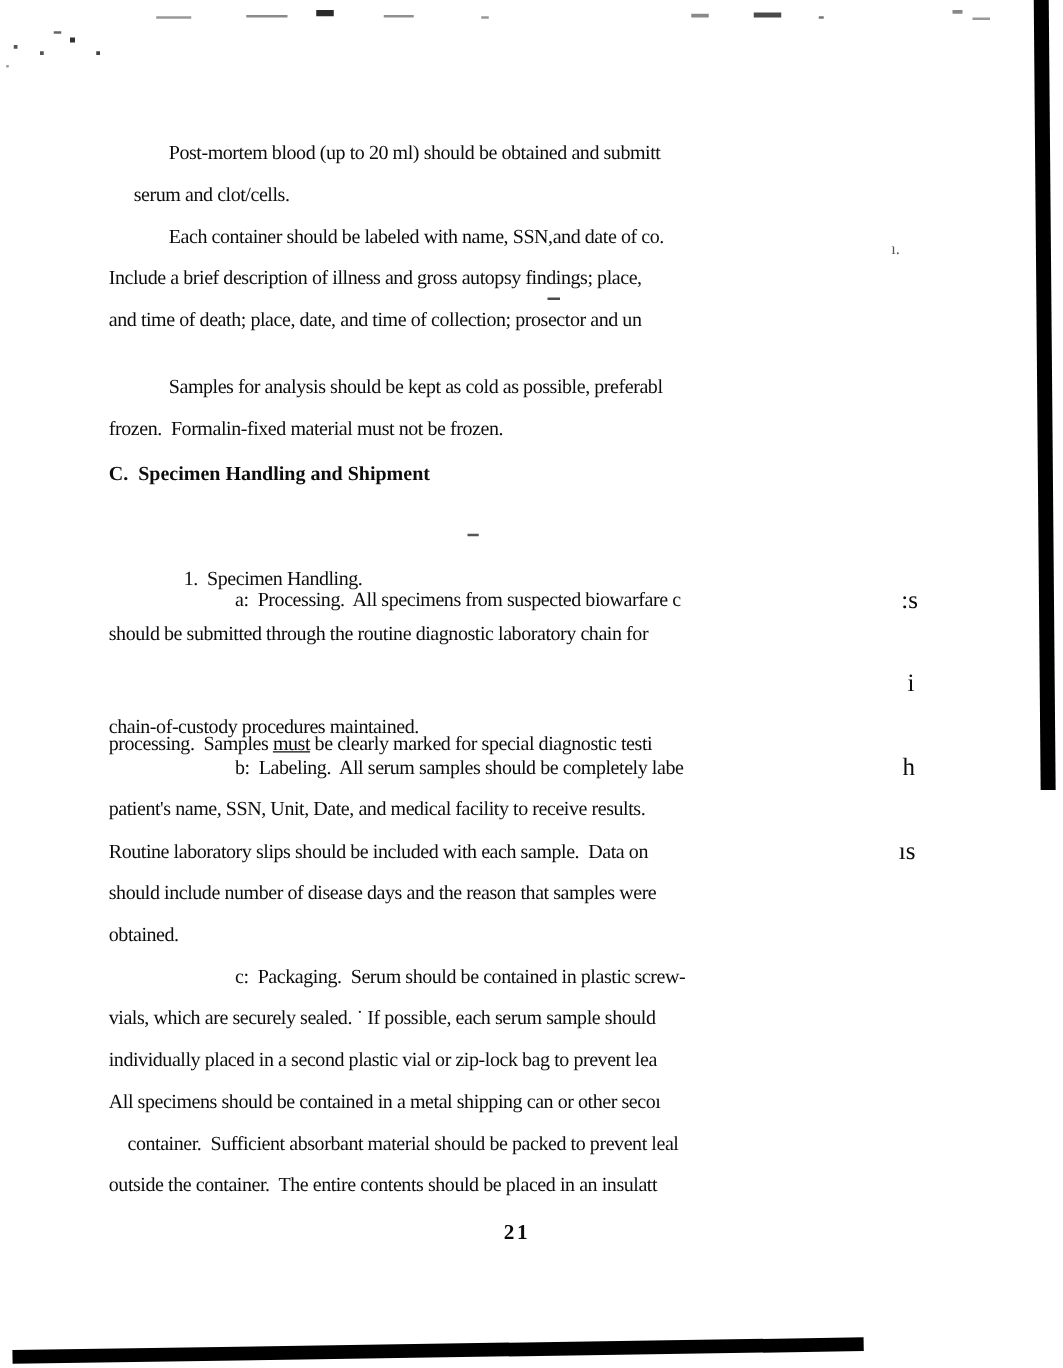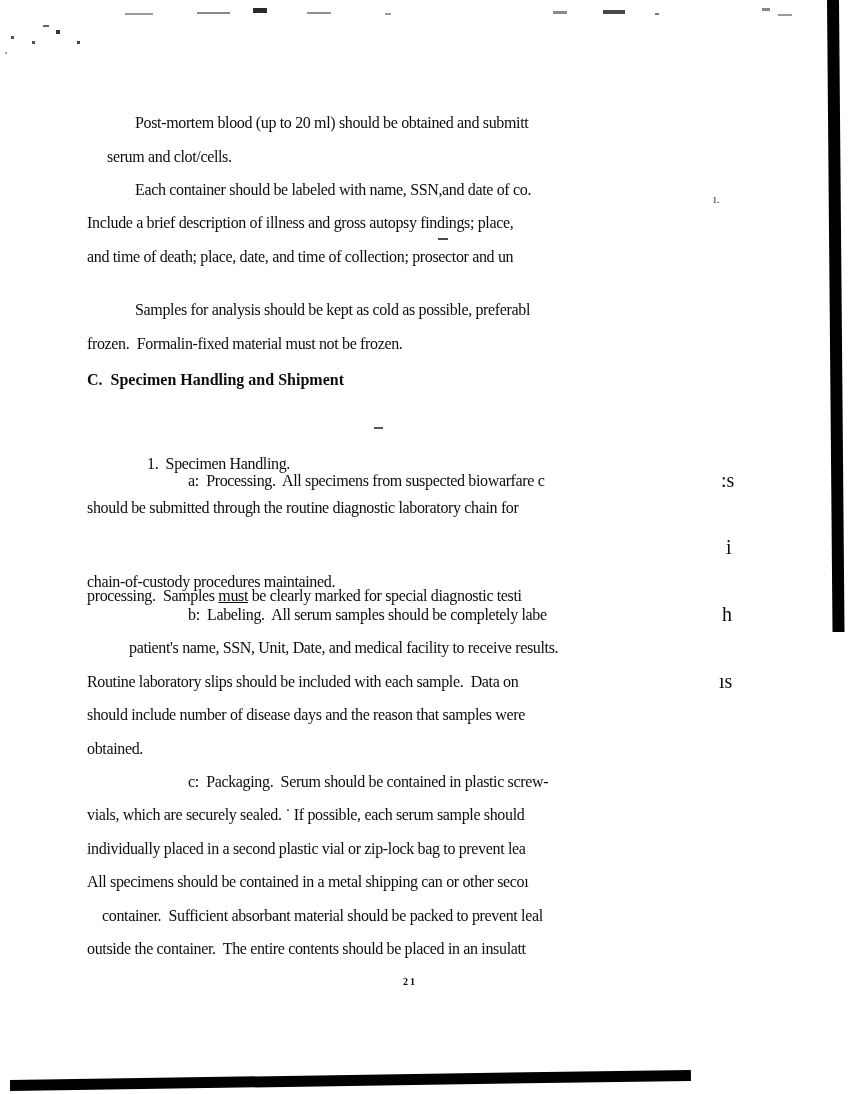--- a/index.html
+++ b/index.html
@@ -37,21 +37,21 @@
     font-size: 20px;
     line-height: 33px;
     color: #0d0d0d;
   }
   .edge-fragment.faint {
     font-size: 13px;
     color: #555;
   }
   .page-number {
     position: absolute;
-    font-size: 10px;
+    font-size: 17px;
     font-weight: bold;
     letter-spacing: 2px;
     color: #0d0d0d;
   }
   .noise {
     position: absolute;
   }
   .bar {
     position: absolute;
     background: #000;
@@ -69,21 +69,21 @@
       <div class="line" style="left: 87px; top: 240px;">and time of death; place, date, and time of collection; prosector and un</div>
       <div class="line" style="left: 135px; top: 273px; margin-top: 20px;">Samples for analysis should be kept as cold as possible, preferabl</div>
       <div class="line" style="left: 87px; top: 307px; margin-top: 20px;">frozen.  Formalin-fixed material must not be frozen.</div>
       <div class="line bold" style="left: 87px; top: 363px;">C.  Specimen Handling and Shipment</div>
       <div class="line" style="left: 147px; top: 431px; margin-top: 16px;">1.  Specimen Handling.</div>
       <div class="line" style="left: 188px; top: 464px;">a:  Processing.  All specimens from suspected biowarfare c</div>
       <div class="line" style="left: 87px; top: 491px; text-align: center;">should be submitted through the routine diagnostic laboratory chain for</div>
       <div class="line" style="left: 87px; top: 531px; margin-top: 48px;"><span>processing.  Samples </span><span class="underline">must</span><span> be clearly marked for special diagnostic testi</span></div>
       <div class="line" style="left: 87px; top: 565px;">chain-of-custody procedures maintained.</div>
       <div class="line" style="left: 188px; top: 598px;">b:  Labeling.  All serum samples should be completely labe</div>
-      <div class="line" style="left: 87px; top: 631px; margin-left: 42px;">patient's name, SSN, Unit, Date, and medical facility to receive results.</div>
+      <div class="line" style="left: 87px; top: 631px;">patient's name, SSN, Unit, Date, and medical facility to receive results.</div>
       <div class="line" style="left: 87px; top: 665px;">Routine laboratory slips should be included with each sample.  Data on</div>
       <div class="line" style="left: 87px; top: 698px;">should include number of disease days and the reason that samples were</div>
       <div class="line" style="left: 87px; top: 732px;">obtained.</div>
       <div class="line" style="left: 188px; top: 765px;">c:  Packaging.  Serum should be contained in plastic screw-</div>
       <div class="line" style="left: 87px; top: 798px;">vials, which are securely sealed. ˙ If possible, each serum sample should</div>
       <div class="line" style="left: 87px; top: 832px;">individually placed in a second plastic vial or zip-lock bag to prevent lea</div>
       <div class="line" style="left: 87px; top: 865px;">All specimens should be contained in a metal shipping can or other secoı</div>
       <div class="line" style="left: 102px; top: 899px;">container.  Sufficient absorbant material should be packed to prevent leal</div>
       <div class="line" style="left: 87px; top: 932px;">outside the container.  The entire contents should be placed in an insulatt</div>
       <div class="edge-fragment faint" style="left: 713px; top: 182px;">ı.</div>

